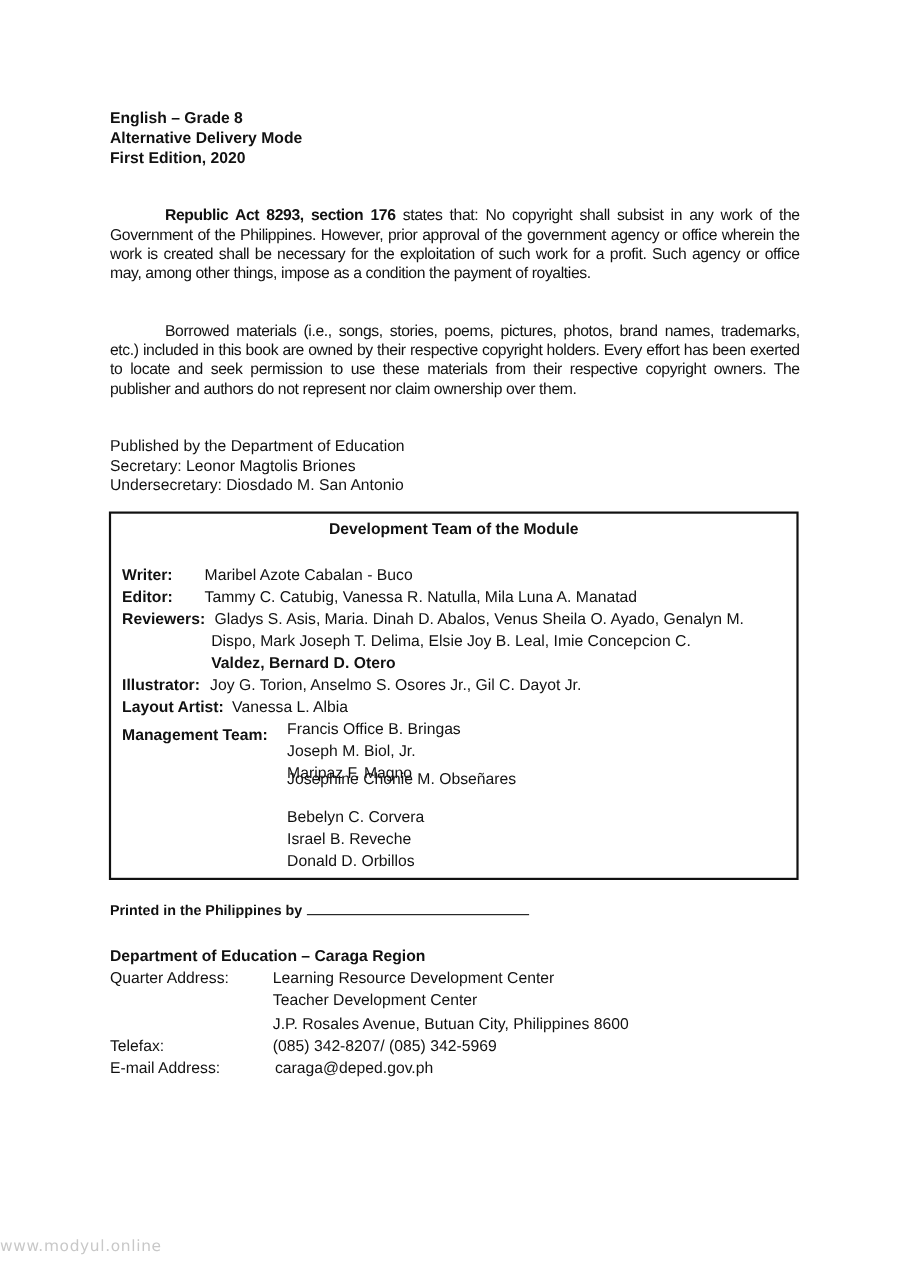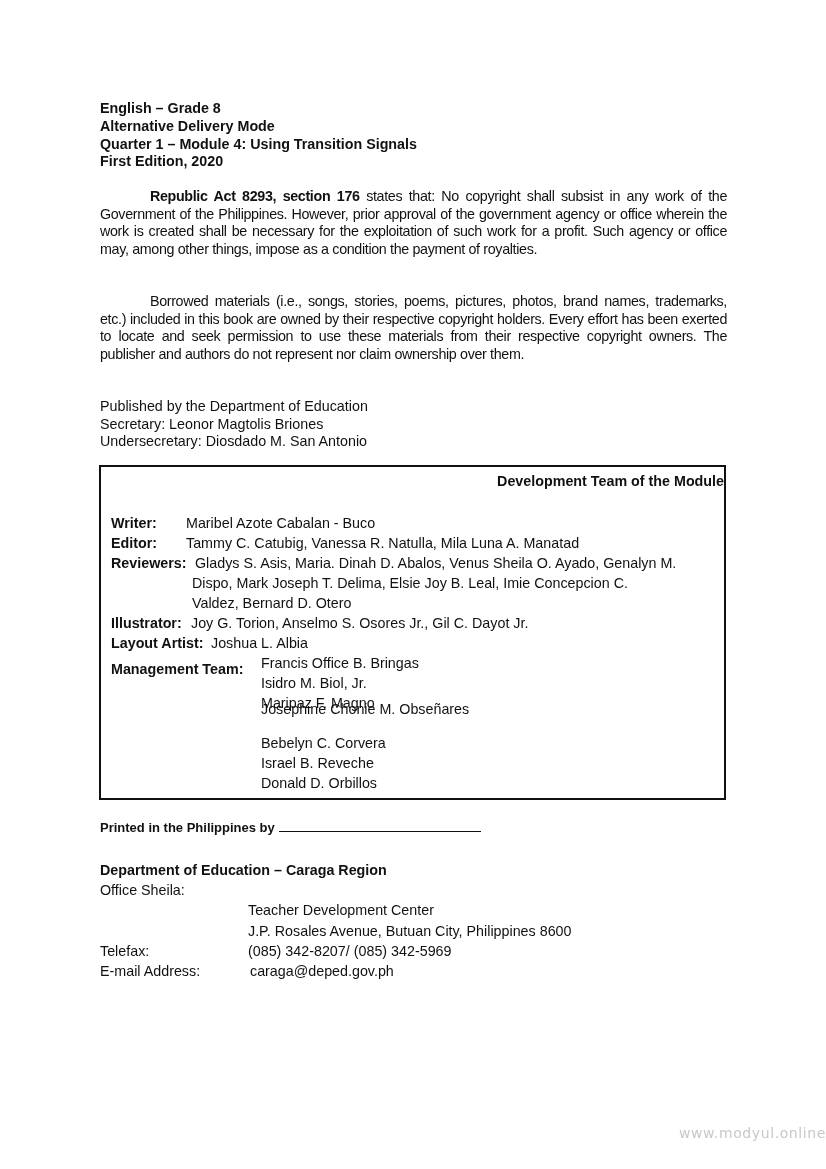--- a/index.html
+++ b/index.html
@@ -18,49 +18,48 @@
     .para b { font-weight: bold; }
     .para1 { position: absolute; top: 88px; left: 0; width: 627px; }
     .para2 { position: absolute; top: 193px; left: 0; width: 627px; }
     .publisher { position: absolute; top: 298px; left: 0; font-size: 14.3px; line-height: 17.6px; }
     .publisher div { white-space: nowrap; }
     .team-box {
       position: absolute; top: 365px; left: -1px; width: 623px; height: 331px;
       border: 2px solid #111111;
     }
     .team-title {
-      position: absolute; top: 6px; left: 0; width: 100%; text-align: right;
+      position: absolute; top: 6px; left: 0; width: 100%; text-align: center;
       font-weight: bold; font-size: 14.3px;
     }
     .team-row { position: absolute; left: 10px; font-size: 14.3px; white-space: nowrap; line-height: 20px; }
     .team-row .lbl { font-weight: bold; }
     .team-row .val { position: absolute; white-space: nowrap; }
     .mgmt-name { position: absolute; left: 160px; font-size: 14.3px; white-space: nowrap; line-height: 20px; }
     .printed { position: absolute; top: 718px; left: 0; font-weight: bold; font-size: 13px; white-space: nowrap; }
     .printed .blank { display: inline-block; width: 202px; border-bottom: 1.5px solid #111; height: 13px; vertical-align: baseline; margin-left: 4px; }
     .contact { position: absolute; top: 760px; left: 0; font-size: 14.3px; line-height: 20.2px; }
     .contact .heading { font-weight: bold; white-space: nowrap; }
     .contact .row { position: relative; height: 20.2px; white-space: nowrap; }
     .contact .row .k { position: absolute; left: 0; }
     .contact .row .v { position: absolute; left: 148px; }
     .watermark {
-      position: absolute; top: 1125px; left: 0; width: 826px; text-align: right;
+      position: absolute; top: 1125px; left: 0; width: 826px; text-align: left;
       font-size: 14px; color: #c8c8c8; letter-spacing: 0.6px;
       font-family: "DejaVu Sans", sans-serif;
     }
   </style>
 </head>
 <body>
 
 <div class="page">
 
   <div class="title-block">
     <div>English – Grade 8</div>
     <div>Alternative Delivery Mode</div>
-    <div>Quarter 1 – Module 4: Using Transition Signals</div>
     <div>First Edition, 2020</div>
   </div>
 
   <p class="para para1"><b>Republic Act 8293, section 176</b><span> states that: No copyright shall subsist in any work of the Government of the Philippines. However, prior approval of the government agency or office wherein the work is created shall be necessary for the exploitation of such work for a profit. Such agency or office may, among other things, impose as a condition the payment of royalties.</span></p>
 
   <p class="para para2">Borrowed materials (i.e., songs, stories, poems, pictures, photos, brand names, trademarks, etc.) included in this book are owned by their respective copyright holders. Every effort has been exerted to locate and seek permission to use these materials from their respective copyright owners. The publisher and authors do not represent nor claim ownership over them.</p>
 
   <div class="publisher">
     <div>Published by the Department of Education</div>
     <div>Secretary: Leonor Magtolis Briones</div>
@@ -79,50 +78,51 @@
       <span class="val" style="left:75px;">Tammy C. Catubig, Vanessa R. Natulla, Mila Luna A. Manatad</span>
     </div>
     <div class="team-row" style="top:86px;">
       <span class="lbl">Reviewers:</span>
       <span class="val" style="left:84px;">Gladys S. Asis, Maria. Dinah D. Abalos, Venus Sheila O. Ayado, Genalyn M.</span>
     </div>
     <div class="team-row" style="top:106px;">
       <span class="val" style="left:81px;">Dispo, Mark Joseph T. Delima, Elsie Joy B. Leal, Imie Concepcion C.</span>
     </div>
     <div class="team-row" style="top:126px;">
-      <span class="val" style="left:81px;">Valdez, Bernard D. Otero</span>
+      <span class="val" style="left:81px;font-weight:bold;">Valdez, Bernard D. Otero</span>
     </div>
     <div class="team-row" style="top:146px;">
       <span class="lbl">Illustrator:</span>
       <span class="val" style="left:80px;">Joy G. Torion, Anselmo S. Osores Jr., Gil C. Dayot Jr.</span>
     </div>
     <div class="team-row" style="top:166px;">
       <span class="lbl">Layout Artist:</span>
-      <span class="val" style="left:100px;">Joshua L. Albia</span>
+      <span class="val" style="left:100px;">Vanessa L. Albia</span>
     </div>
     <div class="team-row" style="top:192px;">
       <span class="lbl">Management Team:</span>
     </div>
     <div class="mgmt-name" style="top:186px;">Francis Office B. Bringas</div>
-    <div class="mgmt-name" style="top:206px;">Isidro M. Biol, Jr.</div>
+    <div class="mgmt-name" style="top:206px;">Joseph M. Biol, Jr.</div>
     <div class="mgmt-name" style="top:226px;">Maripaz F. Magno</div>
     <div class="mgmt-name" style="top:232px;">Josephine Chonie M. Obseñares</div>
     <div class="mgmt-name" style="top:266px;">Bebelyn C. Corvera</div>
     <div class="mgmt-name" style="top:286px;">Israel B. Reveche</div>
     <div class="mgmt-name" style="top:306px;">Donald D. Orbillos</div>
   </div>
 
   <div class="printed">
     <span>Printed in the Philippines by</span><span class="blank"></span>
   </div>
 
   <div class="contact">
     <div class="heading">Department of Education – Caraga Region</div>
     <div class="row">
-      <span class="k">Office Sheila:</span>
+      <span class="k">Quarter Address:</span>
+      <span class="v">Learning Resource Development Center</span>
     </div>
     <div class="row">
       <span class="v">Teacher Development Center</span>
     </div>
     <div class="row">
       <span class="v">J.P. Rosales Avenue, Butuan City, Philippines 8600</span>
     </div>
     <div class="row">
       <span class="k">Telefax:</span>
       <span class="v">(085) 342-8207/ (085) 342-5969</span>

